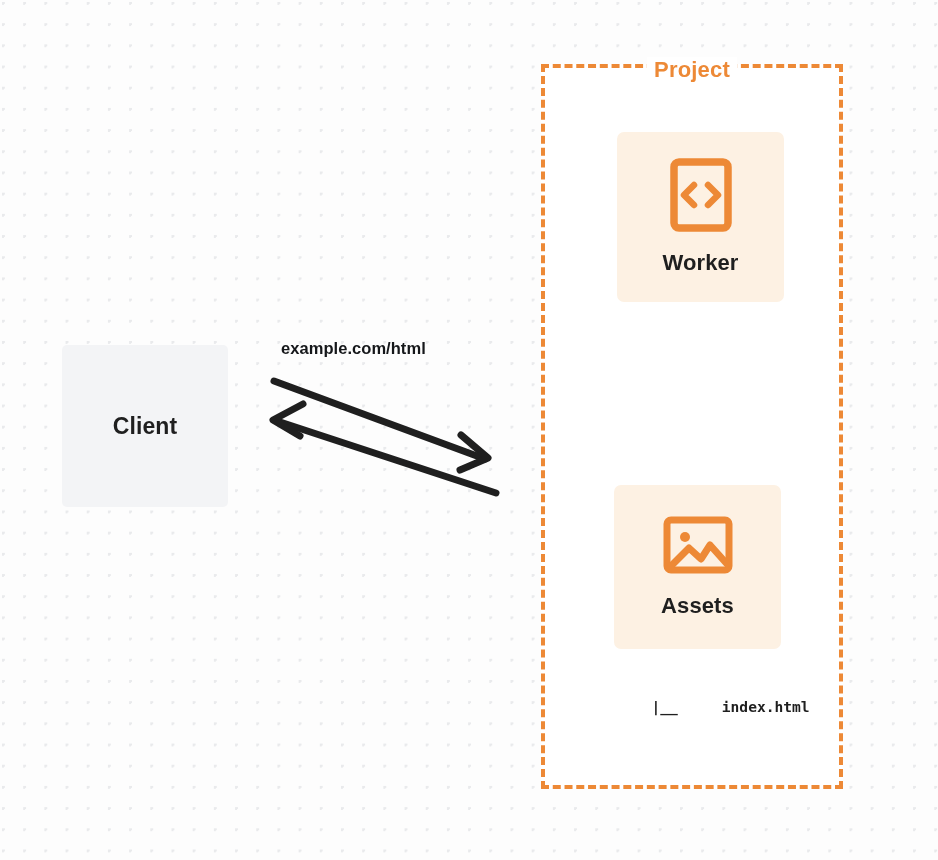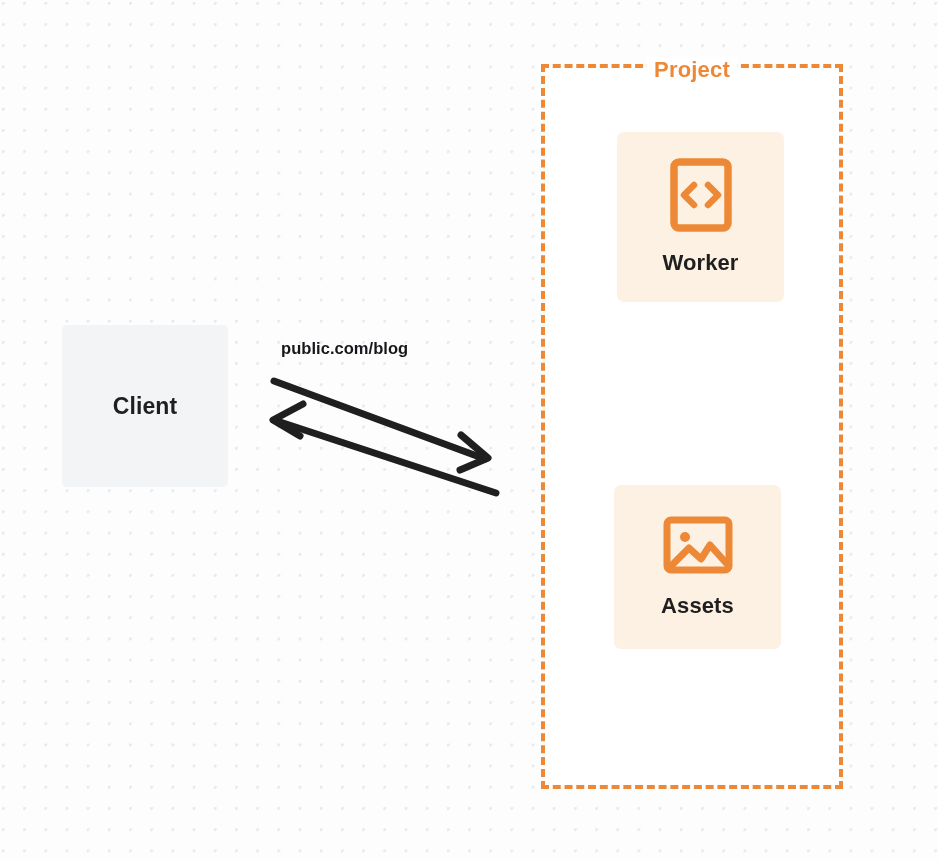--- a/index.html
+++ b/index.html
@@ -16,21 +16,21 @@
     background-size: 21.2px 21.2px;
     background-position: 2px 2px;
     font-family: "Liberation Sans", sans-serif;
     -webkit-font-smoothing: antialiased;
   }
 
   
   #client-node {
     position: absolute;
     left: 62px;
-    top: 325px;
+    top: 345px;
     width: 166px;
     height: 162px;
     background: #f3f4f6;
     border-radius: 5px;
     display: flex;
     align-items: center;
     justify-content: center;
   }
   #client-node .node-label {
     font-size: 23px;
@@ -135,21 +135,21 @@
   }
   #assets-tree .tree-line { display: block; }
 </style>
 </head>
 <body>
 
 <div id="client-node">
   <span class="node-label">Client</span>
 </div>
 
-<div id="conn-label">public.com/blog</div>
+<div id="conn-label">example.com/html</div>
 
 <svg id="arrows" viewBox="0 0 260 155" width="260" height="155" xmlns="http://www.w3.org/2000/svg">
 
   <g>
     <line x1="19" y1="21" x2="230" y2="99" stroke="#1f1f1f" stroke-width="7" stroke-linecap="round"></line>
     <polyline points="206,75 233,98 205,110" fill="none" stroke="#1f1f1f" stroke-width="7" stroke-linecap="round" stroke-linejoin="round"></polyline>
   </g>
 
   <g>
     <line x1="241" y1="133" x2="22" y2="61" stroke="#1f1f1f" stroke-width="7" stroke-linecap="round"></line>
@@ -177,16 +177,17 @@
       <svg width="70" height="60" viewBox="0 0 70 60" xmlns="http://www.w3.org/2000/svg">
         <rect x="4" y="5" width="62" height="50" rx="4" ry="4" fill="none" stroke="#ed8936" stroke-width="7"></rect>
         <circle cx="22" cy="22" r="5" fill="#ed8936"></circle>
         <polyline points="8,51 26,33 38,44 47,30 64,49" fill="none" stroke="#ed8936" stroke-width="7" stroke-linecap="round" stroke-linejoin="round"></polyline>
       </svg>
     </span>
     <span class="card-title">Assets</span>
   </div>
 
   <div id="assets-tree">
+    <span class="tree-line">       |__     index.html</span>
     
   </div>
 
 </div>
 
 </body></html>

